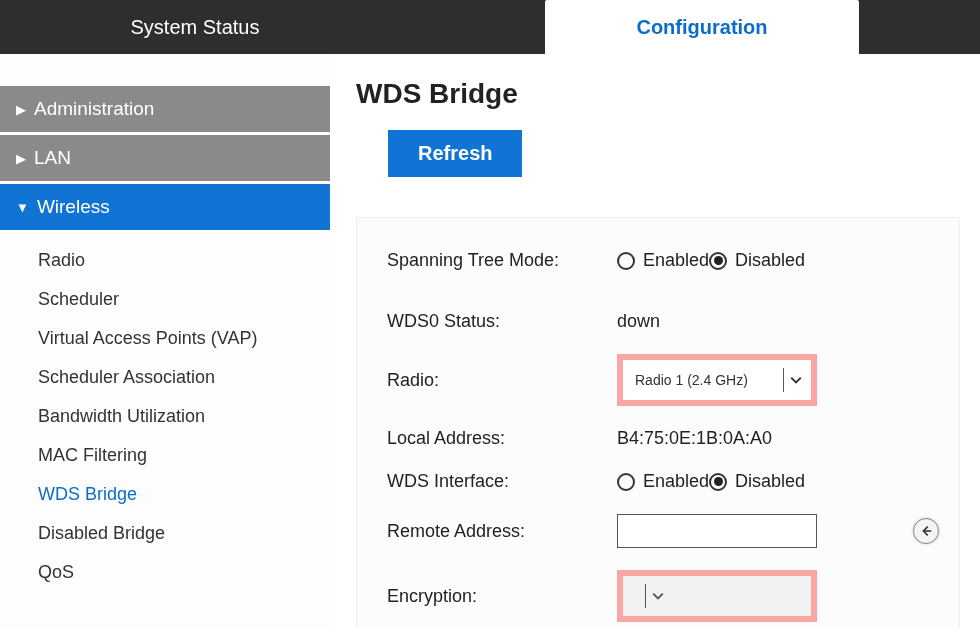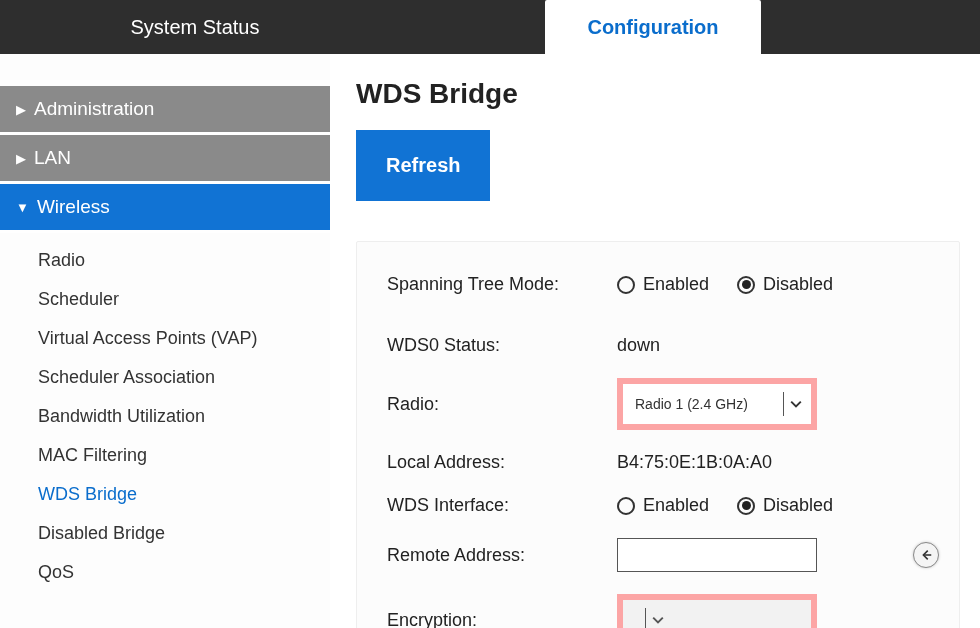--- a/index.html
+++ b/index.html
@@ -28,21 +28,21 @@
   }
   .top-right {
     flex: 1;
     position: relative;
   }
   .config-tab {
     position: absolute;
     left: 155px;
     top: 0;
     height: 54px;
-    width: 216px;
+    width: 314px;
     background: #fff;
     display: flex;
     align-items: center;
     justify-content: center;
     font-size: 20px;
     color: #0a6dcc;
     font-weight: 600;
     border-top-left-radius: 2px;
     border-top-right-radius: 2px;
   }
@@ -99,23 +99,24 @@
     font-weight: 700;
     color: #222;
     margin-bottom: 20px;
   }
   .refresh-btn {
     background: #1173d4;
     color: #fff;
     border: none;
     font-size: 20px;
     font-weight: 700;
-    padding: 24px 30px;
+    padding: 12px 30px;
     cursor: pointer;
     font-family: inherit;
+    margin-left: 32px;
   }
   .settings-panel {
     margin-top: 40px;
     background: #fcfcfc;
     border: 1px solid #eee;
     border-radius: 2px;
     padding: 32px 20px 24px 30px;
     position: relative;
   }
   .form-row {
@@ -126,21 +127,20 @@
   }
   .form-row:last-child { margin-bottom: 0; }
   .form-label {
     width: 230px;
     color: #222;
   }
   .form-value {
     flex: 1;
     display: flex;
     align-items: center;
-    gap: 28px;
     color: #222;
   }
   .radio-option {
     display: flex;
     align-items: center;
     gap: 8px;
     cursor: pointer;
   }
   .radio-circle {
     width: 18px;

